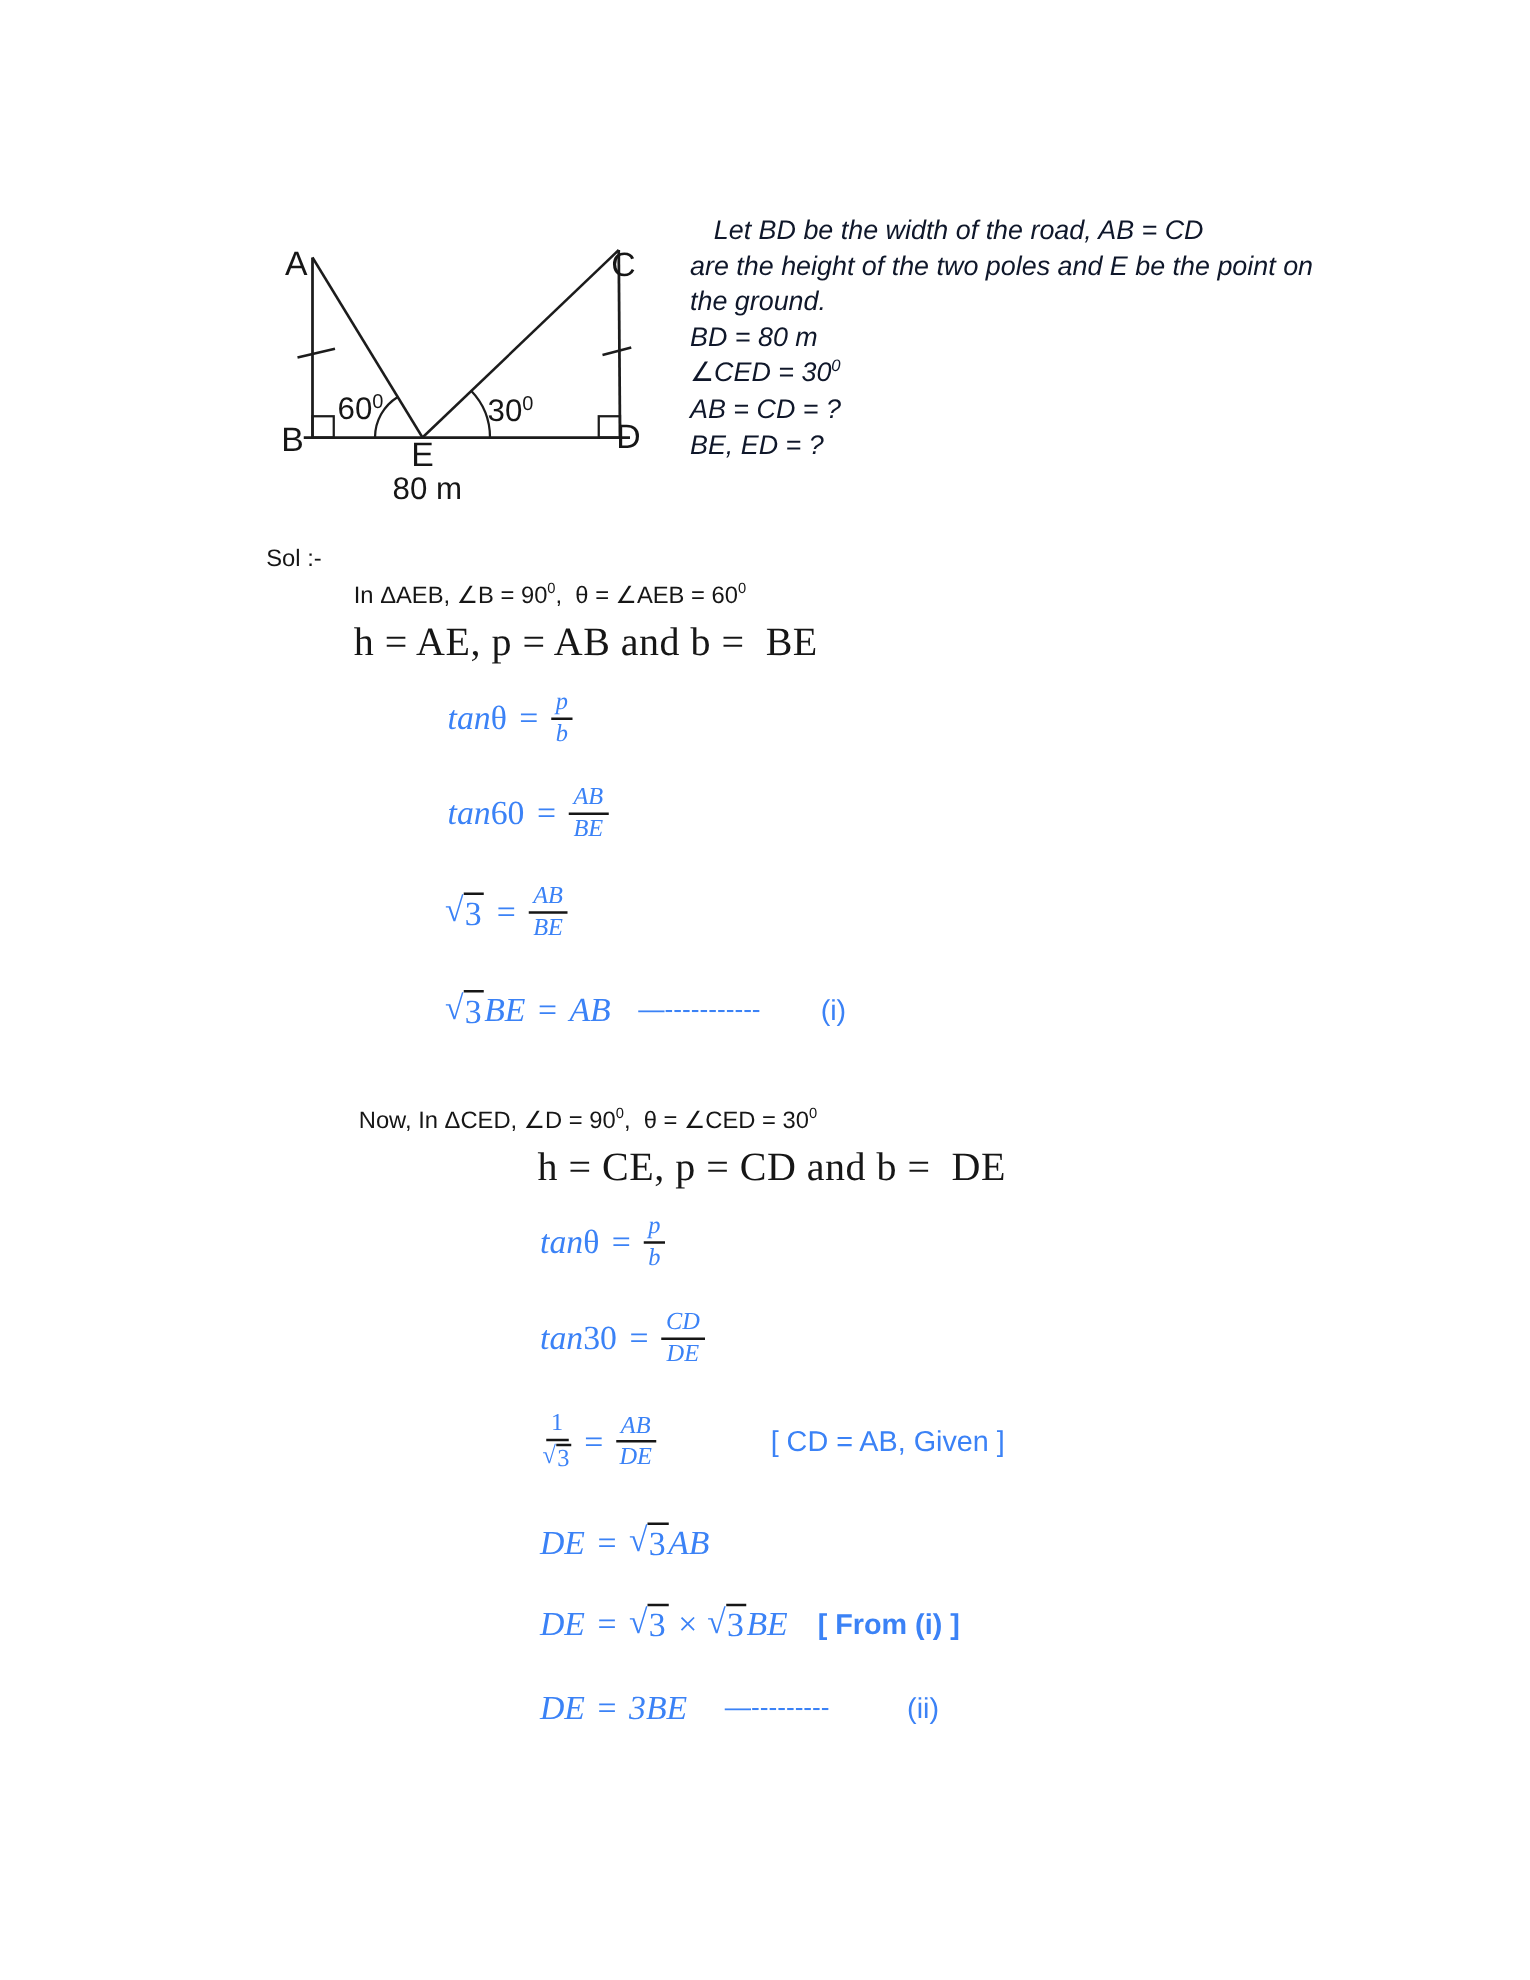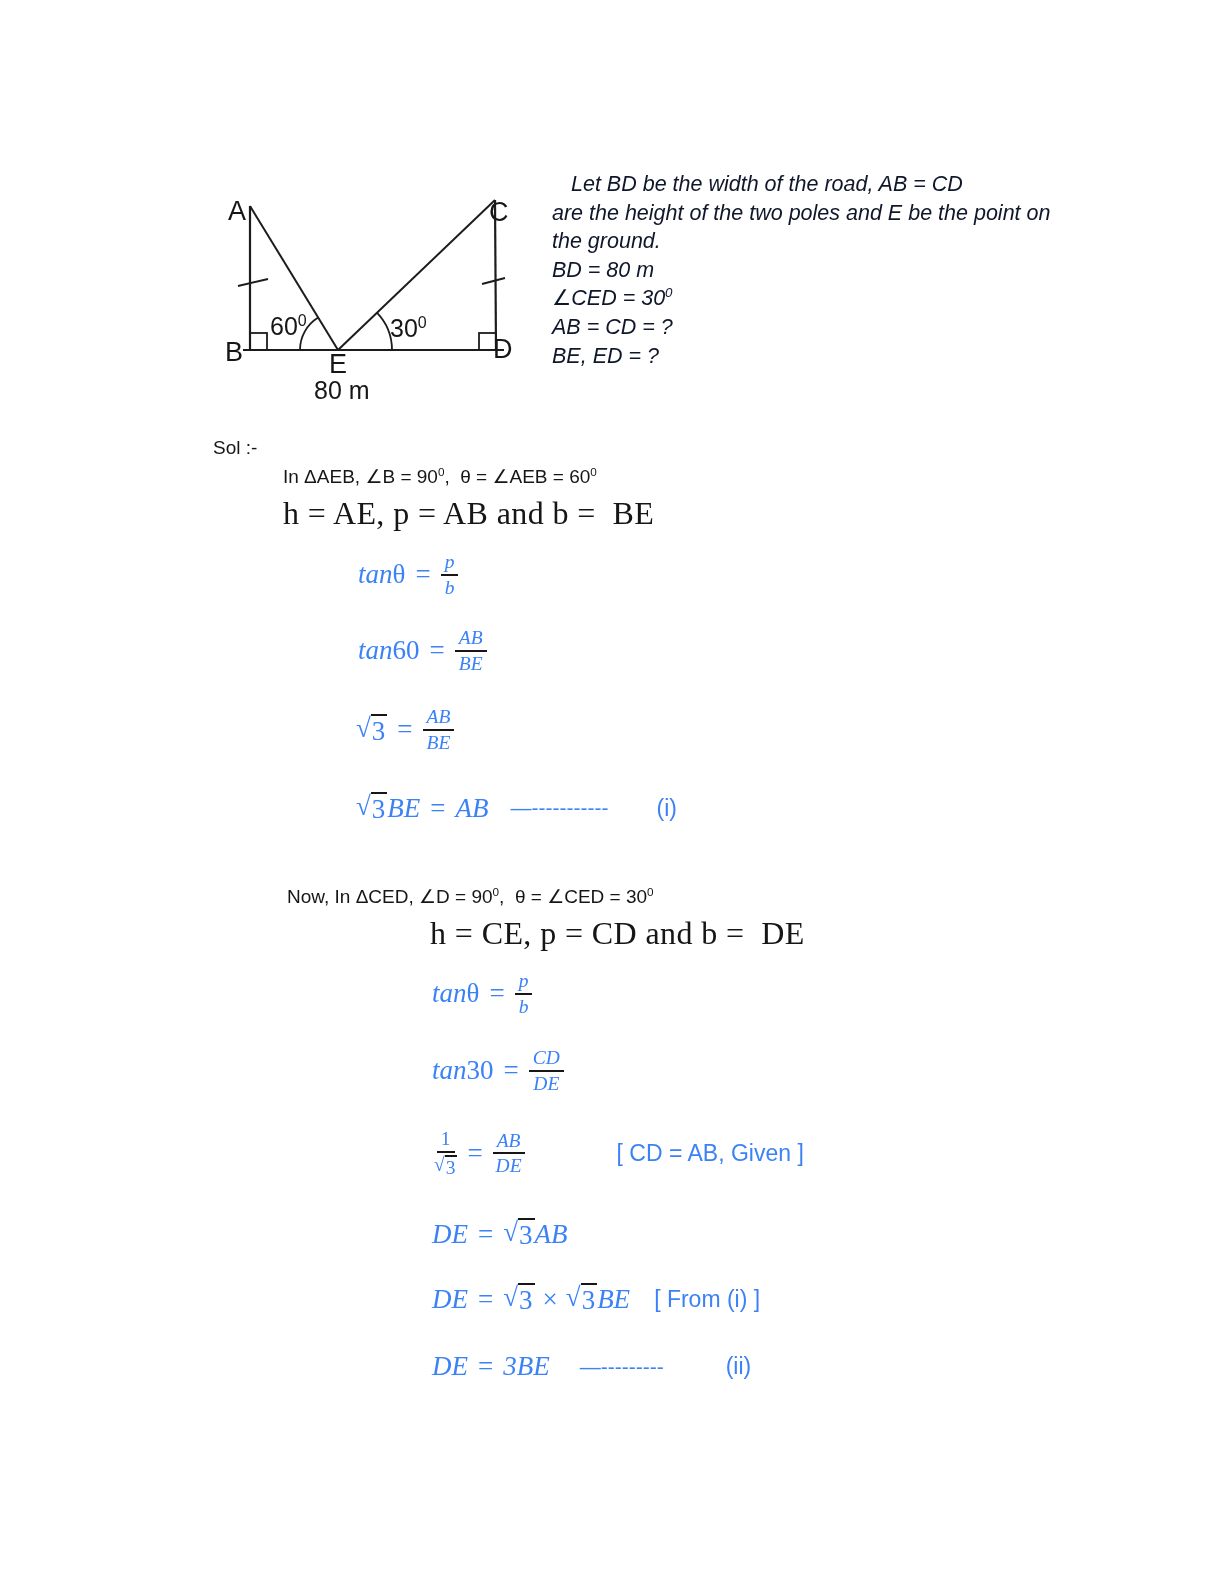--- a/index.html
+++ b/index.html
@@ -207,21 +207,21 @@
     <span class="sqrt">
         <span class="rsign">√</span>
         <span class="rcand">3</span>
       </span>
     <span class="times">×</span>
     <span class="sqrt">
         <span class="rsign">√</span>
         <span class="rcand">3</span>
       </span>
       <span class="mi">BE</span>
-    <span class="note" style="margin-left:24px;">[ From (i) ]</span>
+    <span class="note" style="margin-left:24px;font-weight:bold;">[ From (i) ]</span>
   </div>
 
   <div class="abs eq" style="left:432px; top:1351px;">
     <span class="mi">DE</span>
     <span class="rel">=</span>
     <span class="mi">3BE</span>
     <span class="dash" style="margin-left:30px;">—---------</span>
     <span class="ref" style="margin-left:62px;">(ii)</span>
   </div>
 

